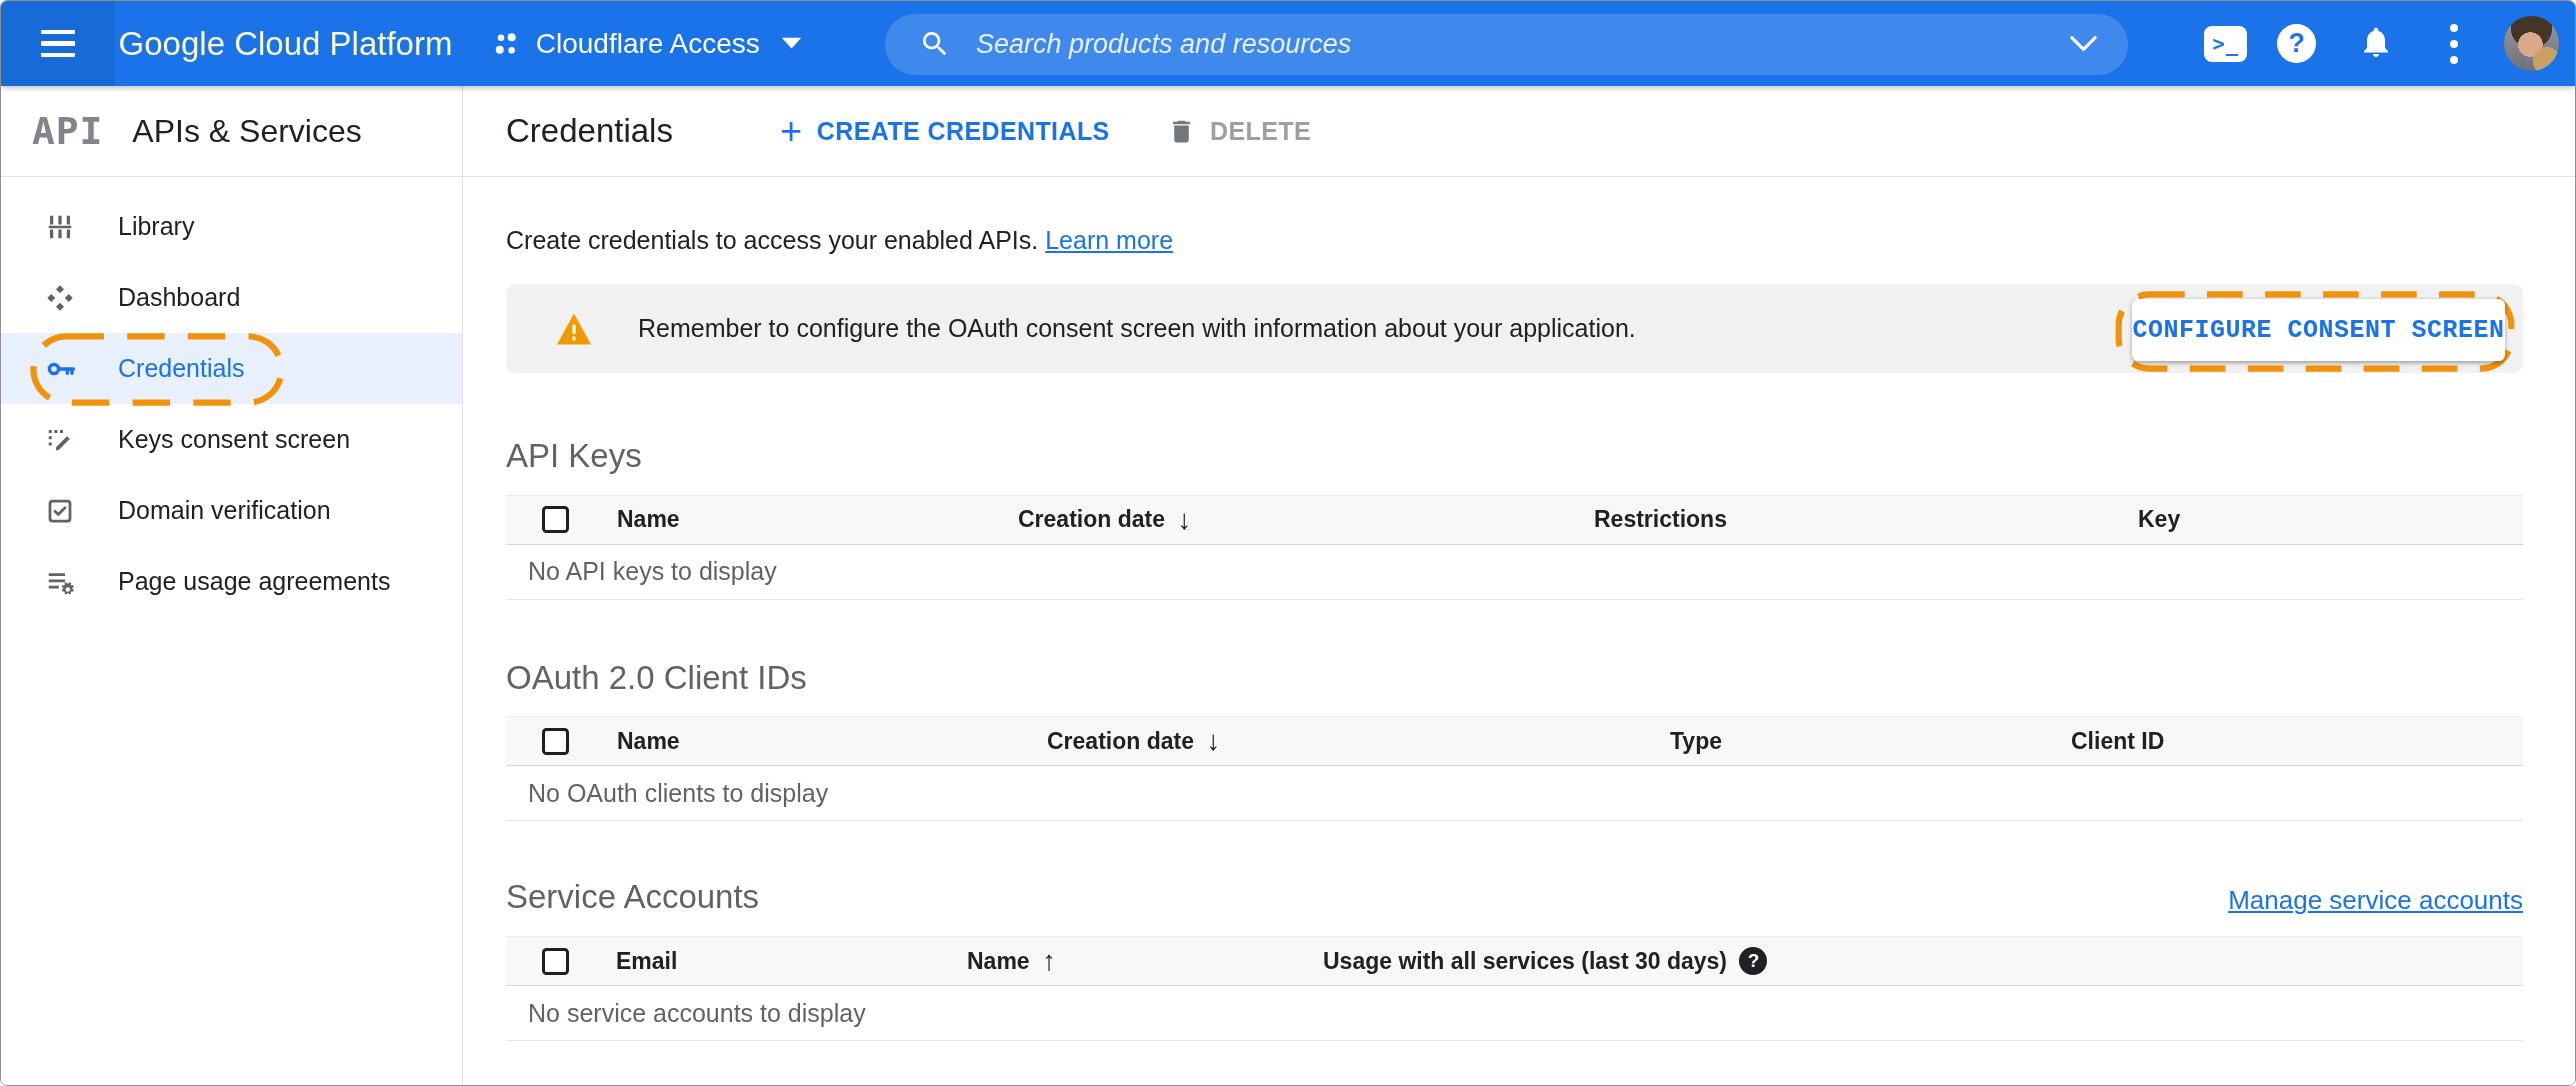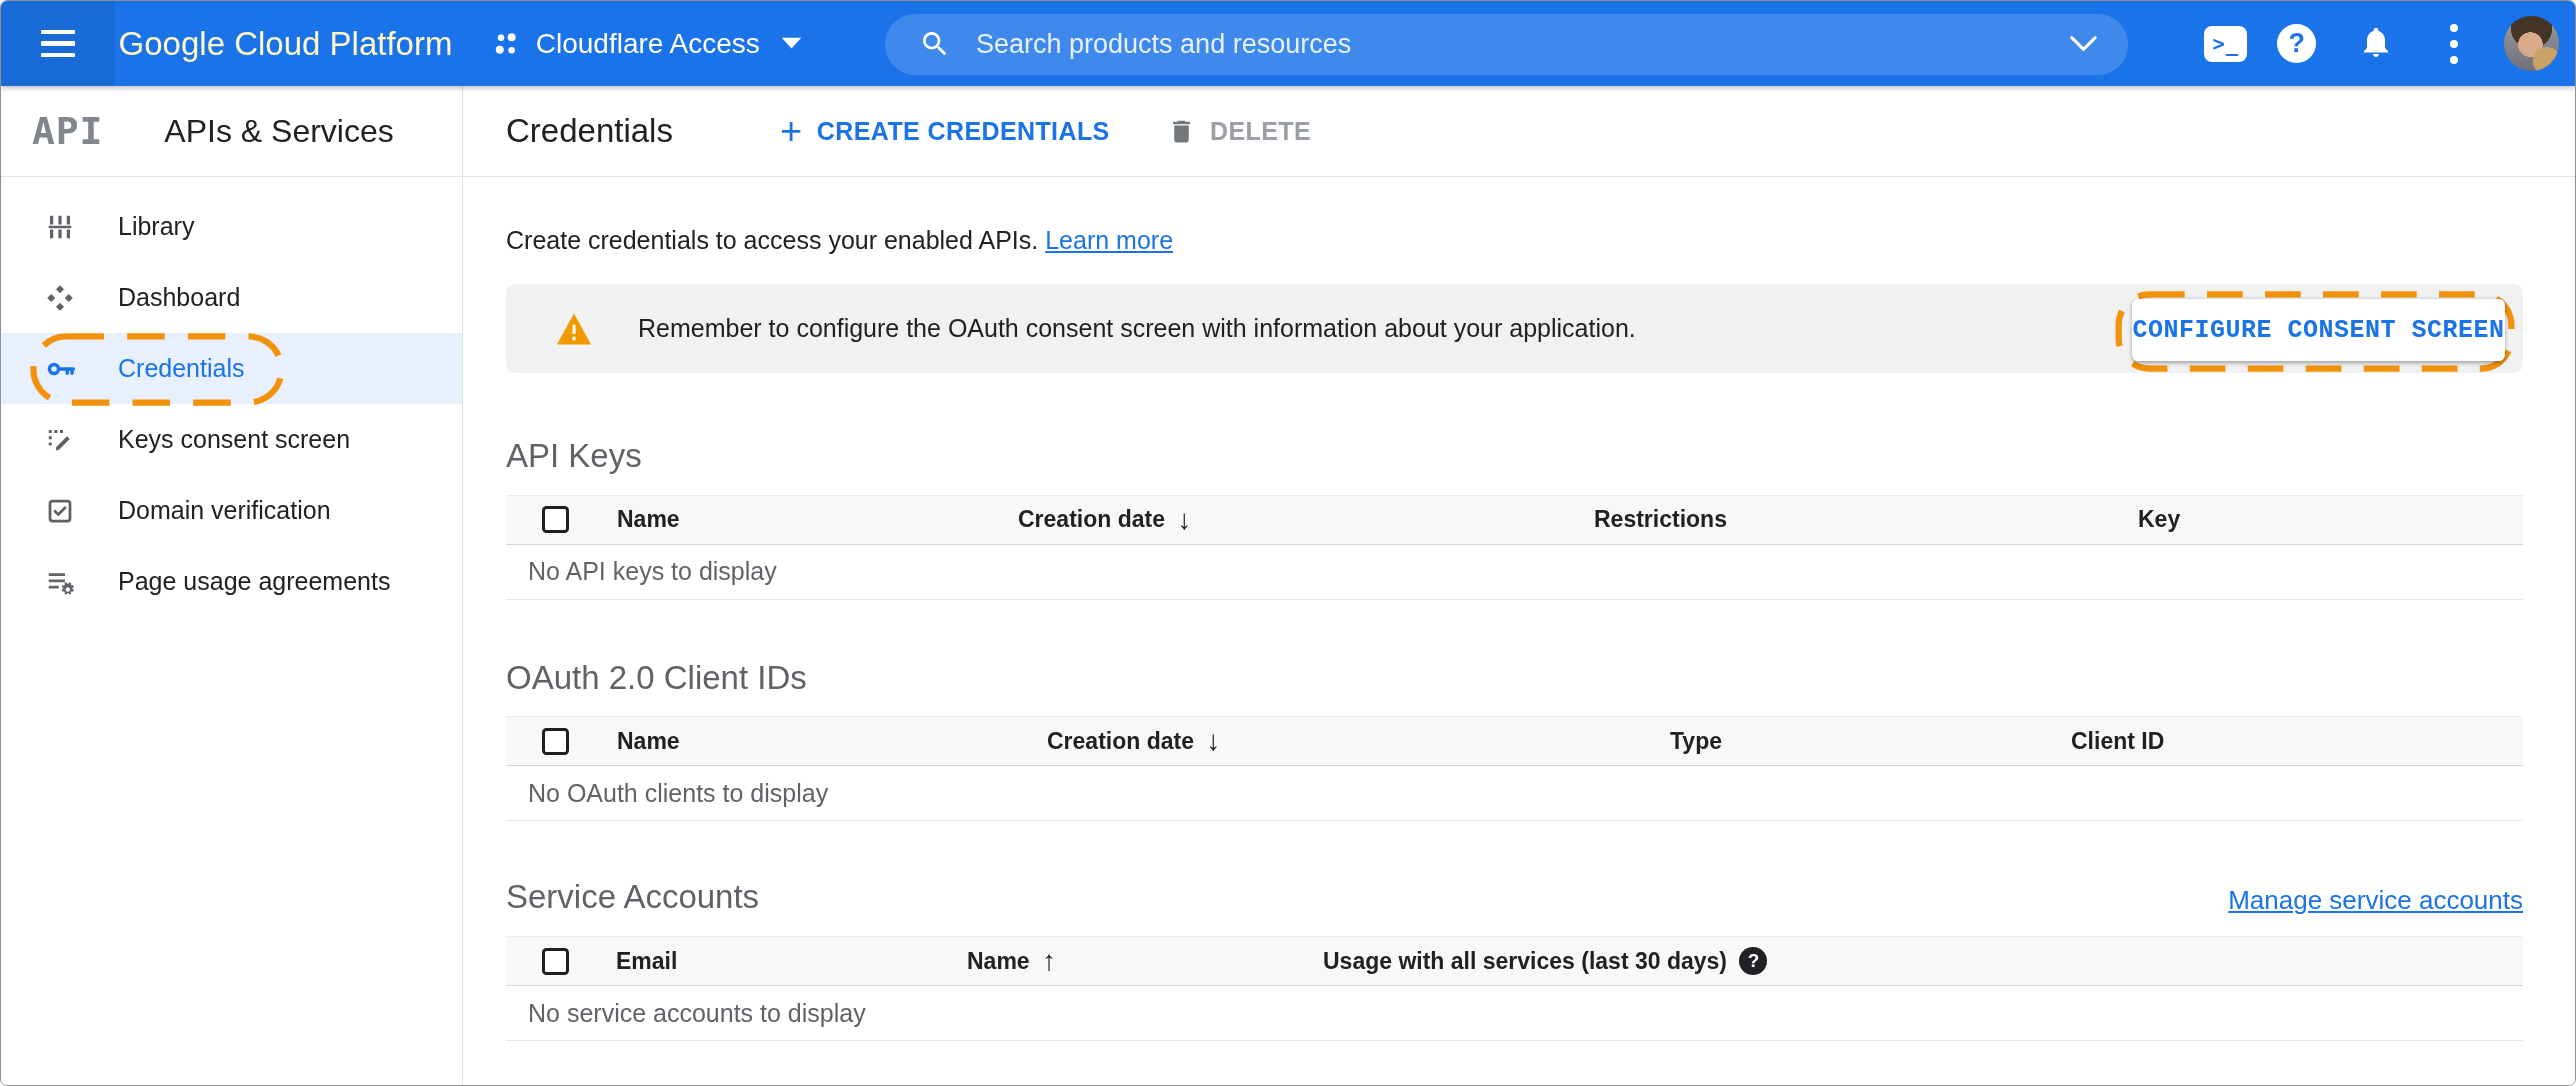--- a/index.html
+++ b/index.html
@@ -22,21 +22,21 @@
   .hamburger{width:114px;height:85px;background:rgba(0,0,0,0.07);border:none;display:flex;align-items:center;justify-content:center;cursor:pointer;}
   .hamburger-icon{display:inline-flex;flex-direction:column;gap:7.1px;}
   .hamburger-icon i{display:block;width:34px;height:4.5px;background:#fff;border-radius:0.9px;}
   .logo{font-size:33px;color:#fef9c3;margin-left:3.6px;white-space:nowrap;cursor:pointer;}
   .project-selector{display:flex;align-items:center;margin-left:39px;cursor:pointer;}
   .project-icon{display:inline-flex;margin-right:14.3px;}
   .project-name{font-size:28px;color:#fff;white-space:nowrap;}
   .proj-chevron{margin-left:19.7px;display:inline-flex;}
   .searchbar{position:absolute;left:884px;top:12.5px;width:1243px;height:61px;border-radius:30px;background:rgba(255,255,255,0.16);display:flex;align-items:center;padding:0 30px 0 34px;}
   .search-icon{display:inline-flex;margin-right:25px;}
-  .search-input{flex:1;background:transparent;border:none;outline:none;color:#fff;font-size:27px;font-family:inherit;}
+  .search-input{flex:1;background:transparent;border:none;outline:none;color:#fff;font-size:27px;font-family:inherit;font-style:italic;}
   .search-input::placeholder{color:rgba(255,255,255,0.88);}
   .search-chevron{display:inline-flex;cursor:pointer;}
   .appbar-actions{position:absolute;right:1.8px;top:0;height:85px;display:flex;align-items:stretch;}
   .appbar-actions button{background:transparent;border:none;display:flex;align-items:center;justify-content:center;cursor:pointer;}
   .btn-shell{width:71px;}
   .btn-help{width:71px;}
   .btn-bell{width:87px;background:rgba(255,255,255,0.13);}
   .btn-dots{width:70px;}
   .btn-avatar{width:84px;}
   .shell-glyph{width:43px;height:36px;background:#fff;border-radius:8px;color:var(--accent-blue);font-weight:bold;font-size:20.5px;display:flex;align-items:center;justify-content:center;letter-spacing:0.9px;font-family:"DejaVu Sans Mono",monospace;}
@@ -46,21 +46,21 @@
   .avatar{width:55px;height:55px;border-radius:50%;overflow:hidden;display:block;
     background:
       radial-gradient(circle at 78% 82%, #c9a065 0 22%, rgba(0,0,0,0) 23%),
       radial-gradient(circle at 48% 52%, #d9a98a 0 30%, rgba(0,0,0,0) 31%),
       radial-gradient(circle at 50% 22%, #453526 0 40%, rgba(0,0,0,0) 41%),
       linear-gradient(#9a9aa0,#70707a);}
 
   
   .bodywrap{flex:1;display:flex;min-height:0;}
   .sidebar{width:462px;flex:0 0 auto;border-right:1.8px solid #e0e0e0;background:#fff;}
-  .sidebar-header{height:91px;border-bottom:1.8px solid #e3e3e3;display:flex;align-items:center;padding-left:31px;gap:32px;}
+  .sidebar-header{height:91px;border-bottom:1.8px solid #e3e3e3;display:flex;align-items:center;padding-left:31px;}
   .api-logo{font-family:"DejaVu Sans Mono",monospace;font-weight:bold;font-size:38px;color:#80868b;letter-spacing:0.9px;}
   .sidebar-title{font-size:32px;color:var(--text-dark);margin-left:29px;white-space:nowrap;}
   .nav{padding-top:14.3px;}
   .nav-item{height:71px;display:flex;align-items:center;padding-left:43px;cursor:pointer;position:relative;font-size:25px;color:#212121;}
   .nav-icon{width:32px;display:inline-flex;justify-content:center;color:#5f6368;flex:0 0 auto;}
   .nav-label{margin-left:42px;white-space:nowrap;}
   .nav-item.active{background:var(--active-item-bg);color:var(--accent-blue);}
   .nav-item.active .nav-icon{color:var(--accent-blue);}
   .dash-outline{position:absolute;left:28px;top:-1.8px;pointer-events:none;}
 

